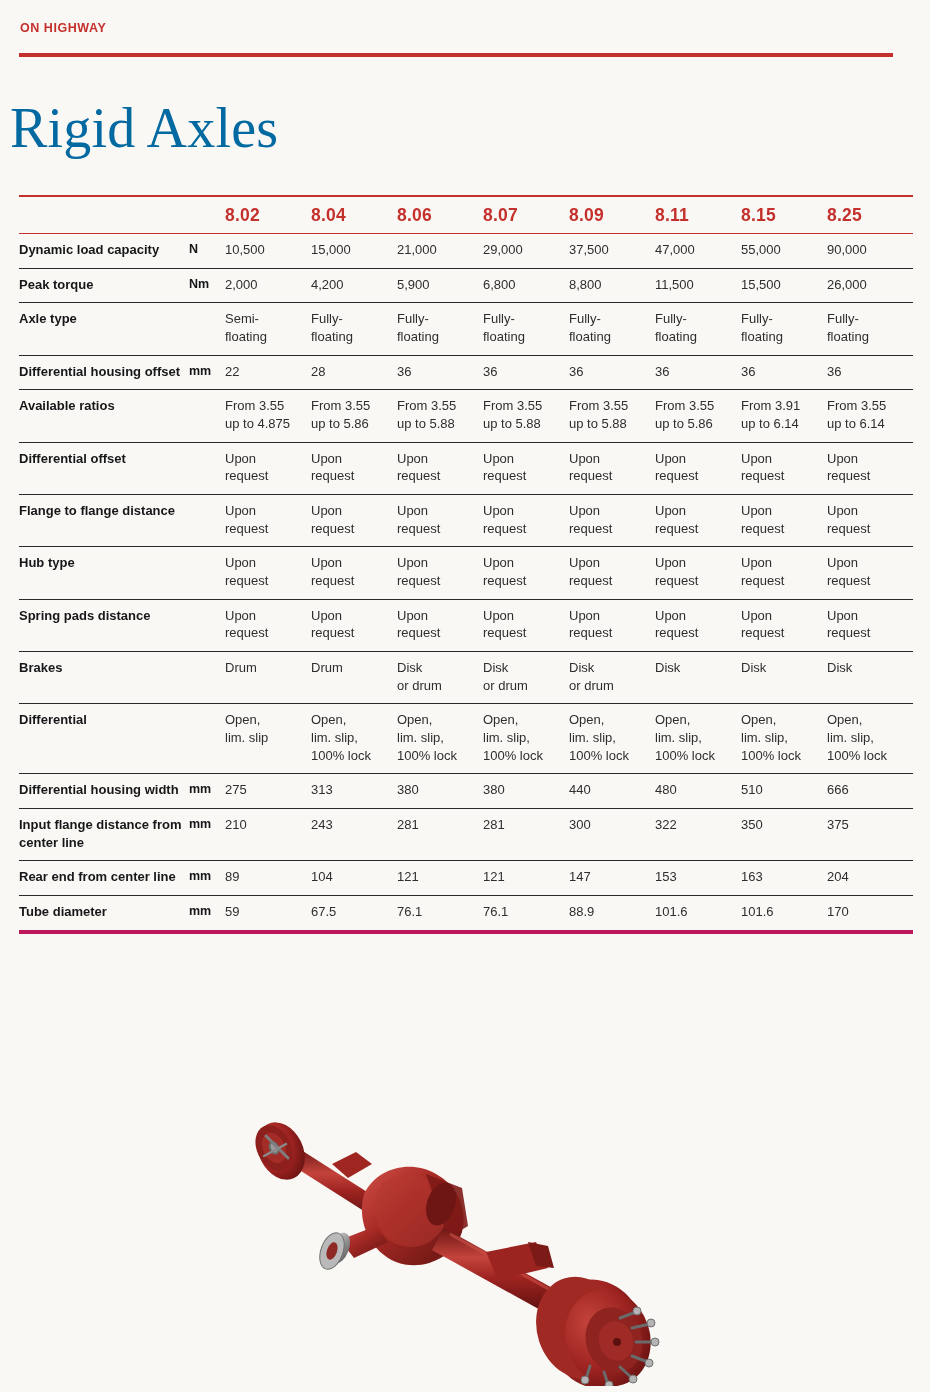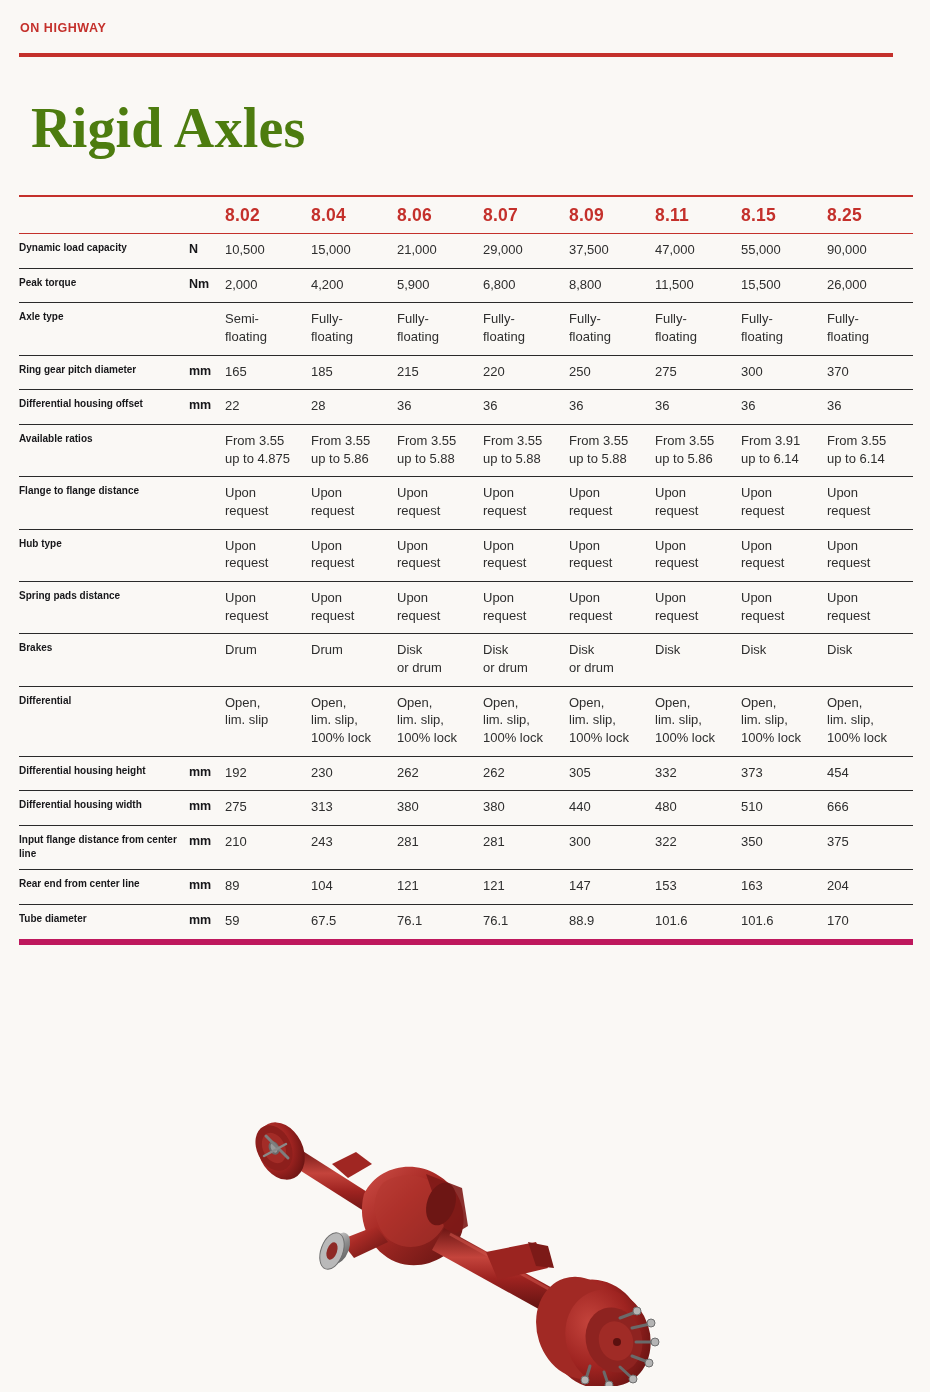--- a/index.html
+++ b/index.html
@@ -37,27 +37,27 @@
   .header-rule {
     position: absolute;
     left: 19px;
     top: 53px;
     width: 874px;
     height: 4px;
     background: #c4302b;
   }
   .title {
     position: absolute;
-    left: 31px;
+    left: 10px;
     top: 60px;
     font-family: "Liberation Serif", serif;
     font-size: 56px;
     line-height: 1.08;
-    font-weight: bold;
-    color: #4d7c0f;
+    font-weight: normal;
+    color: #0369a1;
     letter-spacing: 0.2px;
   }
 
   
   .table-wrap {
     position: absolute;
     left: 19px;
     top: 195px;
     width: 876px;
   }
@@ -92,36 +92,36 @@
 
   
   tr.data-row td {
     border-bottom: 1px solid #2a2a2a;
     padding: 7px 6px 9px 0;
     font-size: 13px;
     line-height: 1.36;
   }
   tr.data-row td.lbl {
     font-weight: bold;
-    font-size: 10px;
+    font-size: 13px;
     padding-right: 6px;
     color: #17171a;
   }
   tr.data-row td.unit {
     font-weight: bold;
     font-size: 12.5px;
     color: #17171a;
   }
   tr.data-row td.val {
     font-weight: normal;
     color: #2e2e2e;
     white-space: pre-line;
   }
   tr.data-row:last-child td {
-    border-bottom: 6px solid #be185d;
+    border-bottom: 4px solid #be185d;
   }
 
   
   .product-figure {
     position: absolute;
     left: 236px;
     top: 1086px;
     width: 470px;
     height: 300px;
   }
@@ -201,32 +201,20 @@
             <td class="val">Fully-
 floating</td>
             <td class="val">Fully-
 floating</td>
             <td class="val">Fully-
 floating</td>
             <td class="val">Fully-
 floating</td>
           </tr>
           <tr class="data-row">
-            <td class="lbl">Ring gear pitch diameter</td>
-            <td class="unit">mm</td>
-            <td class="val">165</td>
-            <td class="val">185</td>
-            <td class="val">215</td>
-            <td class="val">220</td>
-            <td class="val">250</td>
-            <td class="val">275</td>
-            <td class="val">300</td>
-            <td class="val">370</td>
-          </tr>
-          <tr class="data-row">
             <td class="lbl">Differential housing offset</td>
             <td class="unit">mm</td>
             <td class="val">22</td>
             <td class="val">28</td>
             <td class="val">36</td>
             <td class="val">36</td>
             <td class="val">36</td>
             <td class="val">36</td>
             <td class="val">36</td>
             <td class="val">36</td>
@@ -243,20 +231,40 @@
             <td class="val">From 3.55
 up to 5.88</td>
             <td class="val">From 3.55
 up to 5.88</td>
             <td class="val">From 3.55
 up to 5.86</td>
             <td class="val">From 3.91
 up to 6.14</td>
             <td class="val">From 3.55
 up to 6.14</td>
+          </tr>
+          <tr class="data-row">
+            <td class="lbl">Differential offset</td>
+            <td class="unit"></td>
+            <td class="val">Upon
+request</td>
+            <td class="val">Upon
+request</td>
+            <td class="val">Upon
+request</td>
+            <td class="val">Upon
+request</td>
+            <td class="val">Upon
+request</td>
+            <td class="val">Upon
+request</td>
+            <td class="val">Upon
+request</td>
+            <td class="val">Upon
+request</td>
           </tr>
           <tr class="data-row">
             <td class="lbl">Flange to flange distance</td>
             <td class="unit"></td>
             <td class="val">Upon
 request</td>
             <td class="val">Upon
 request</td>
             <td class="val">Upon
 request</td>
@@ -345,32 +353,20 @@
 100% lock</td>
             <td class="val">Open,
 lim. slip,
 100% lock</td>
             <td class="val">Open,
 lim. slip,
 100% lock</td>
             <td class="val">Open,
 lim. slip,
 100% lock</td>
-          </tr>
-          <tr class="data-row">
-            <td class="lbl">Differential housing height</td>
-            <td class="unit">mm</td>
-            <td class="val">192</td>
-            <td class="val">230</td>
-            <td class="val">262</td>
-            <td class="val">262</td>
-            <td class="val">305</td>
-            <td class="val">332</td>
-            <td class="val">373</td>
-            <td class="val">454</td>
           </tr>
           <tr class="data-row">
             <td class="lbl">Differential housing width</td>
             <td class="unit">mm</td>
             <td class="val">275</td>
             <td class="val">313</td>
             <td class="val">380</td>
             <td class="val">380</td>
             <td class="val">440</td>
             <td class="val">480</td>

